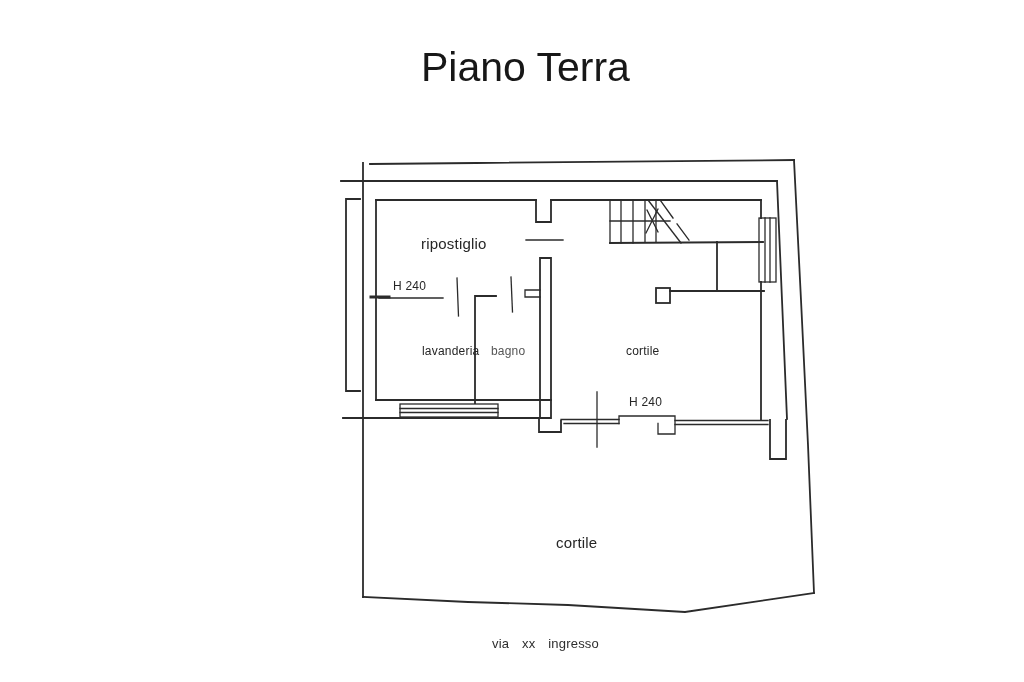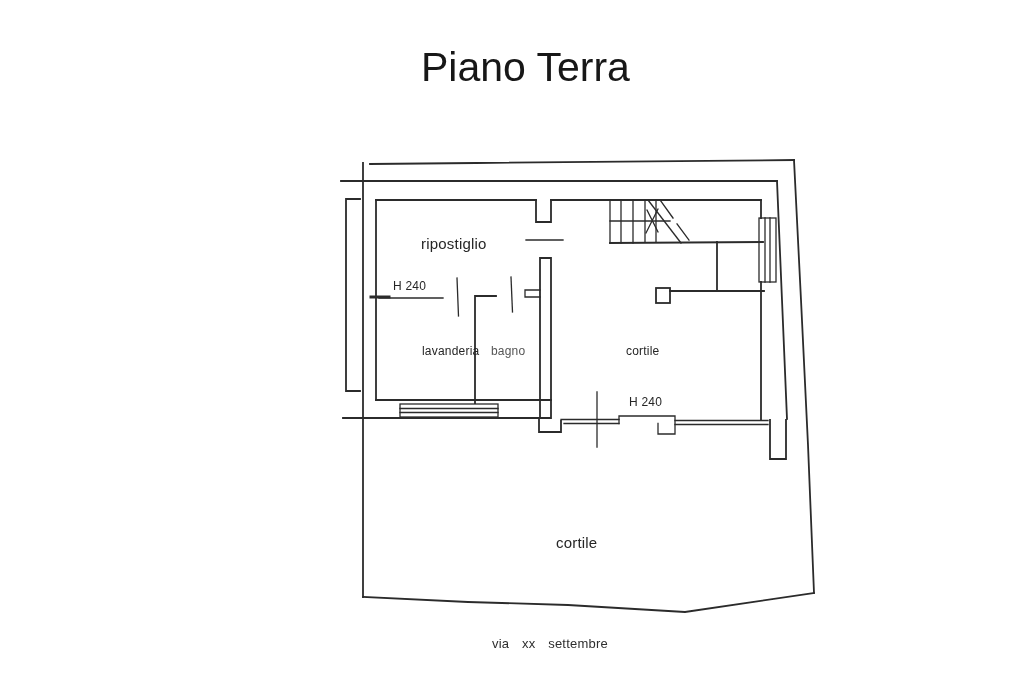--- a/index.html
+++ b/index.html
@@ -130,15 +130,15 @@
   <div class="lbl" style="left:382px; top:344px;padding-left:32px;">lavanderia</div>
 
   <div class="lbl light" style="left:483px; top:344px;">bagno</div>
 
   <div class="lbl" style="left:618px; top:344px;">cortile</div>
 
   <div class="lbl" style="left:621px; top:395px;">H 240</div>
 
   <div class="lbl small" style="left:548px; top:534px;">cortile</div>
 
-  <div class="lbl street" style="left:484px; top:636px;">via xx settembre</div>
+  <div class="lbl street" style="left:484px; top:636px;">via xx ingresso</div>
 
 </div>
 
 </body></html>

